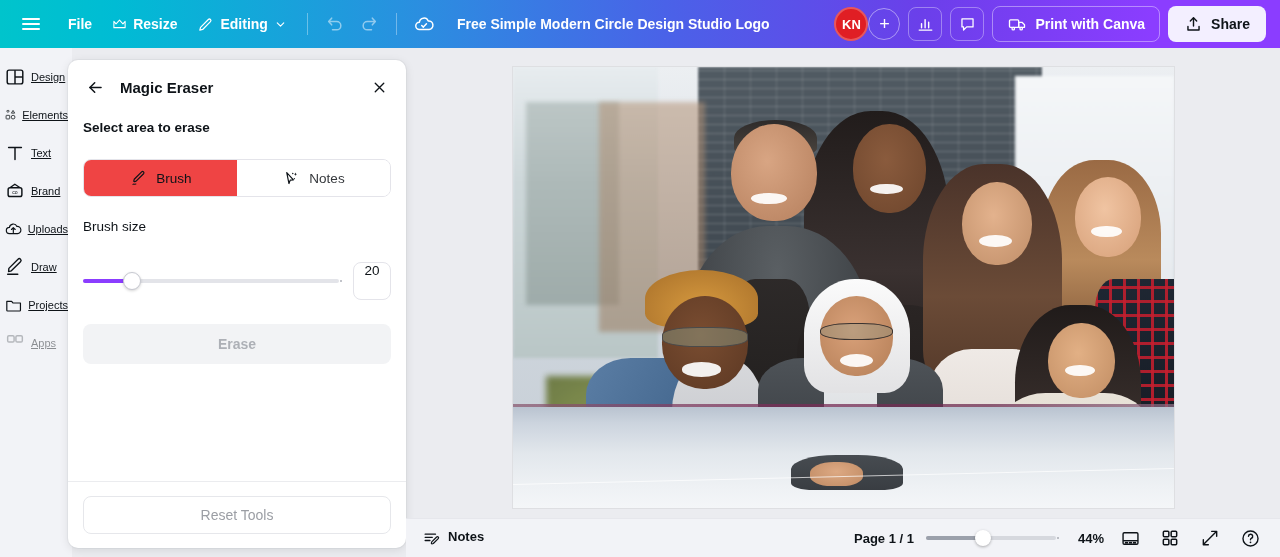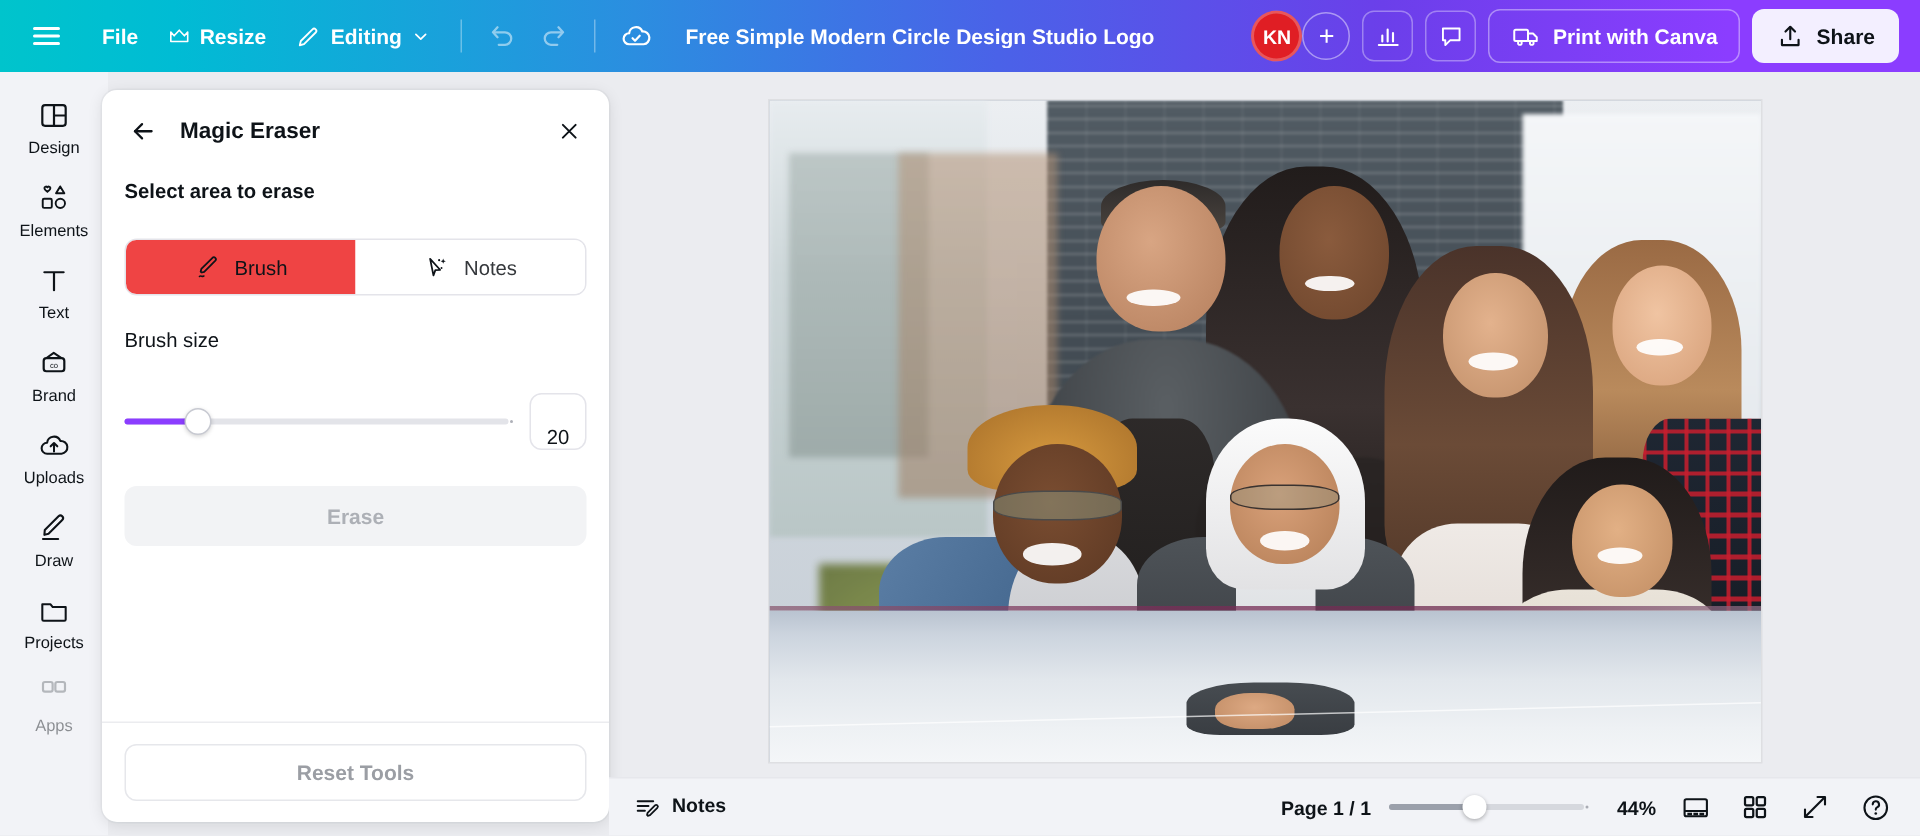--- a/index.html
+++ b/index.html
@@ -63,22 +63,22 @@
   }
 
   
   .sidebar {
     position: absolute; left: 0; top: 48px; width: 72px; height: 509px;
     background: #f2f3f7; display: flex; flex-direction: column; align-items: center;
     padding-top: 10px;
   }
   .sb-item {
     width: 64px; padding: 8px 0 6px; margin-bottom: 2px;
-    display: flex; flex-direction: column; align-items: center; gap: 5px;
-    border-radius: 8px; cursor: pointer; color: #0e1318;
+    display: flex; align-items: center; gap: 5px;
+    border-radius: 8px; cursor: pointer; color: #0e1318; text-decoration: underline;
   }
   .sb-item .lbl { font-size: 11px; color: #0e1318; }
   .sb-item.dim { opacity: .45; }
 
   
   .panel {
     position: absolute; left: 68px; top: 60px; width: 338px; height: 488px;
     background: #fff; border-radius: 10px;
     box-shadow: 0 2px 10px rgba(14,19,24,.10), 0 0 0 1px rgba(14,19,24,.03);
     display: flex; flex-direction: column; overflow: hidden;
@@ -110,29 +110,29 @@
   }
   .slider .fill { position: absolute; left: 0; top: 0; height: 4px; border-radius: 3px; background: #8b3dff; }
   .slider .knob {
     position: absolute; top: 50%; width: 18px; height: 18px; border-radius: 50%;
     background: #fff; border: 1px solid #c7c9d1; transform: translate(-50%, -50%);
     box-shadow: 0 1px 3px rgba(0,0,0,.18);
   }
   .slider .dot-end { position: absolute; right: -3px; top: 1px; width: 2px; height: 2px; border-radius: 50%; background: #aeb0b8; }
   .num-box {
     width: 38px; height: 38px; border: 1px solid #e4e4ea; border-radius: 8px;
-    display: flex; align-items: flex-end; justify-content: center;
+    display: flex; align-items: flex-start; justify-content: center;
     font-size: 13.5px; color: #0e1318; cursor: text;
   }
   .btn-block {
     width: 100%; height: 40px; border-radius: 8px; border: none;
     background: #f2f3f5; color: #adb0b6; font-size: 14px; font-weight: bold;
     display: flex; align-items: center; justify-content: center; cursor: default;
   }
-  .panel-foot { border-top: 1px solid #ebecef; padding: 14px 15px; font-weight: bold; }
+  .panel-foot { border-top: 1px solid #ebecef; padding: 14px 15px; }
   .btn-outline {
     width: 100%; height: 38px; border-radius: 8px;
     border: 1px solid #e6e7eb; background: #fff; color: #9b9ea4;
     font-size: 14px; display: flex; align-items: center; justify-content: center; cursor: default;
   }
 
   
   .canvas-area {
     position: absolute; left: 406px; top: 48px; width: 874px; height: 470px;
     background: #ebecf0; display: flex; align-items: center; justify-content: center;

